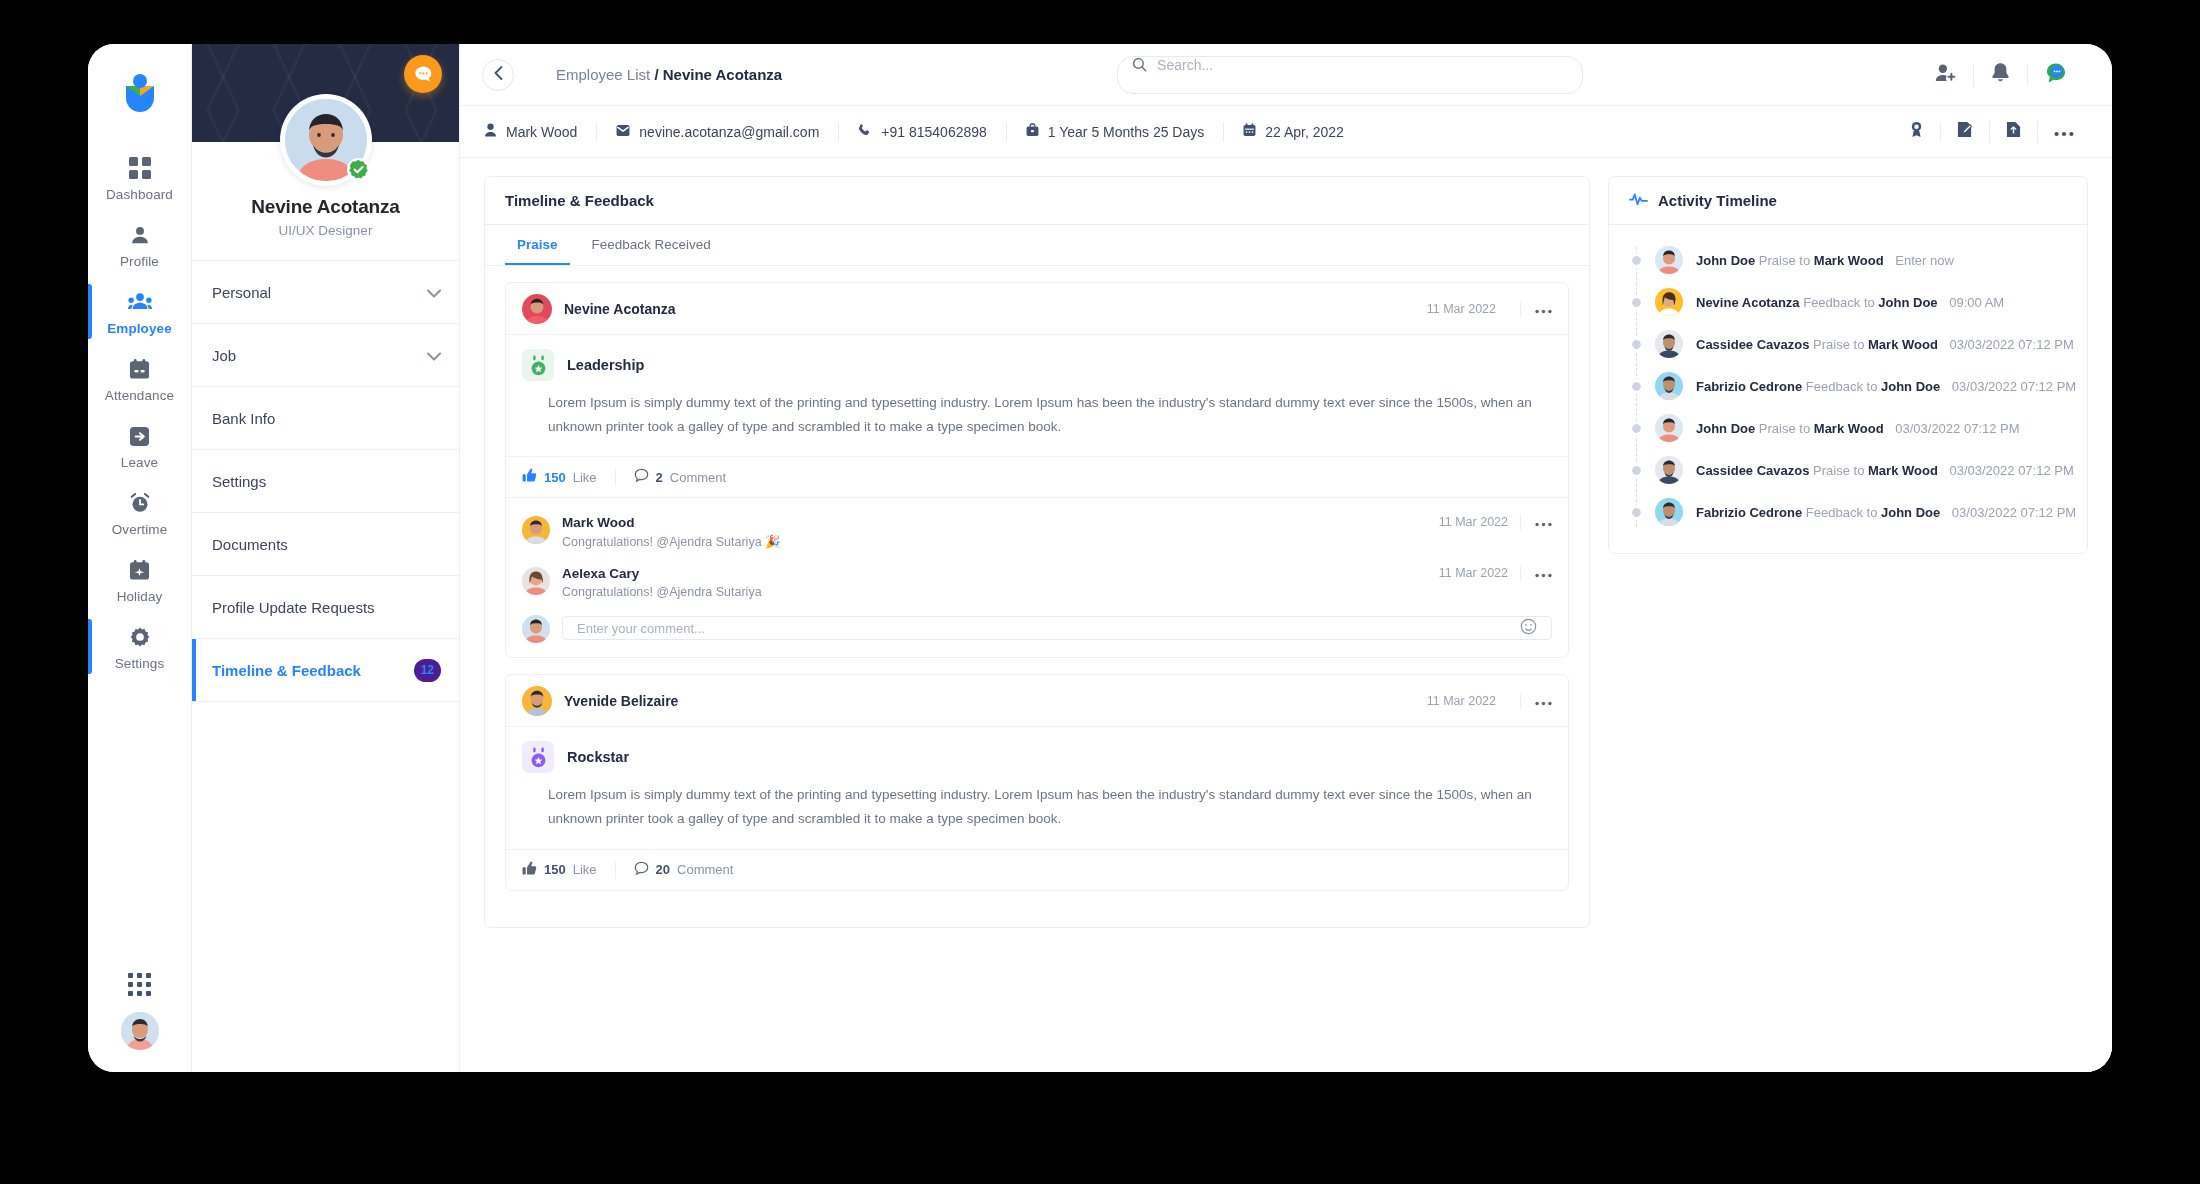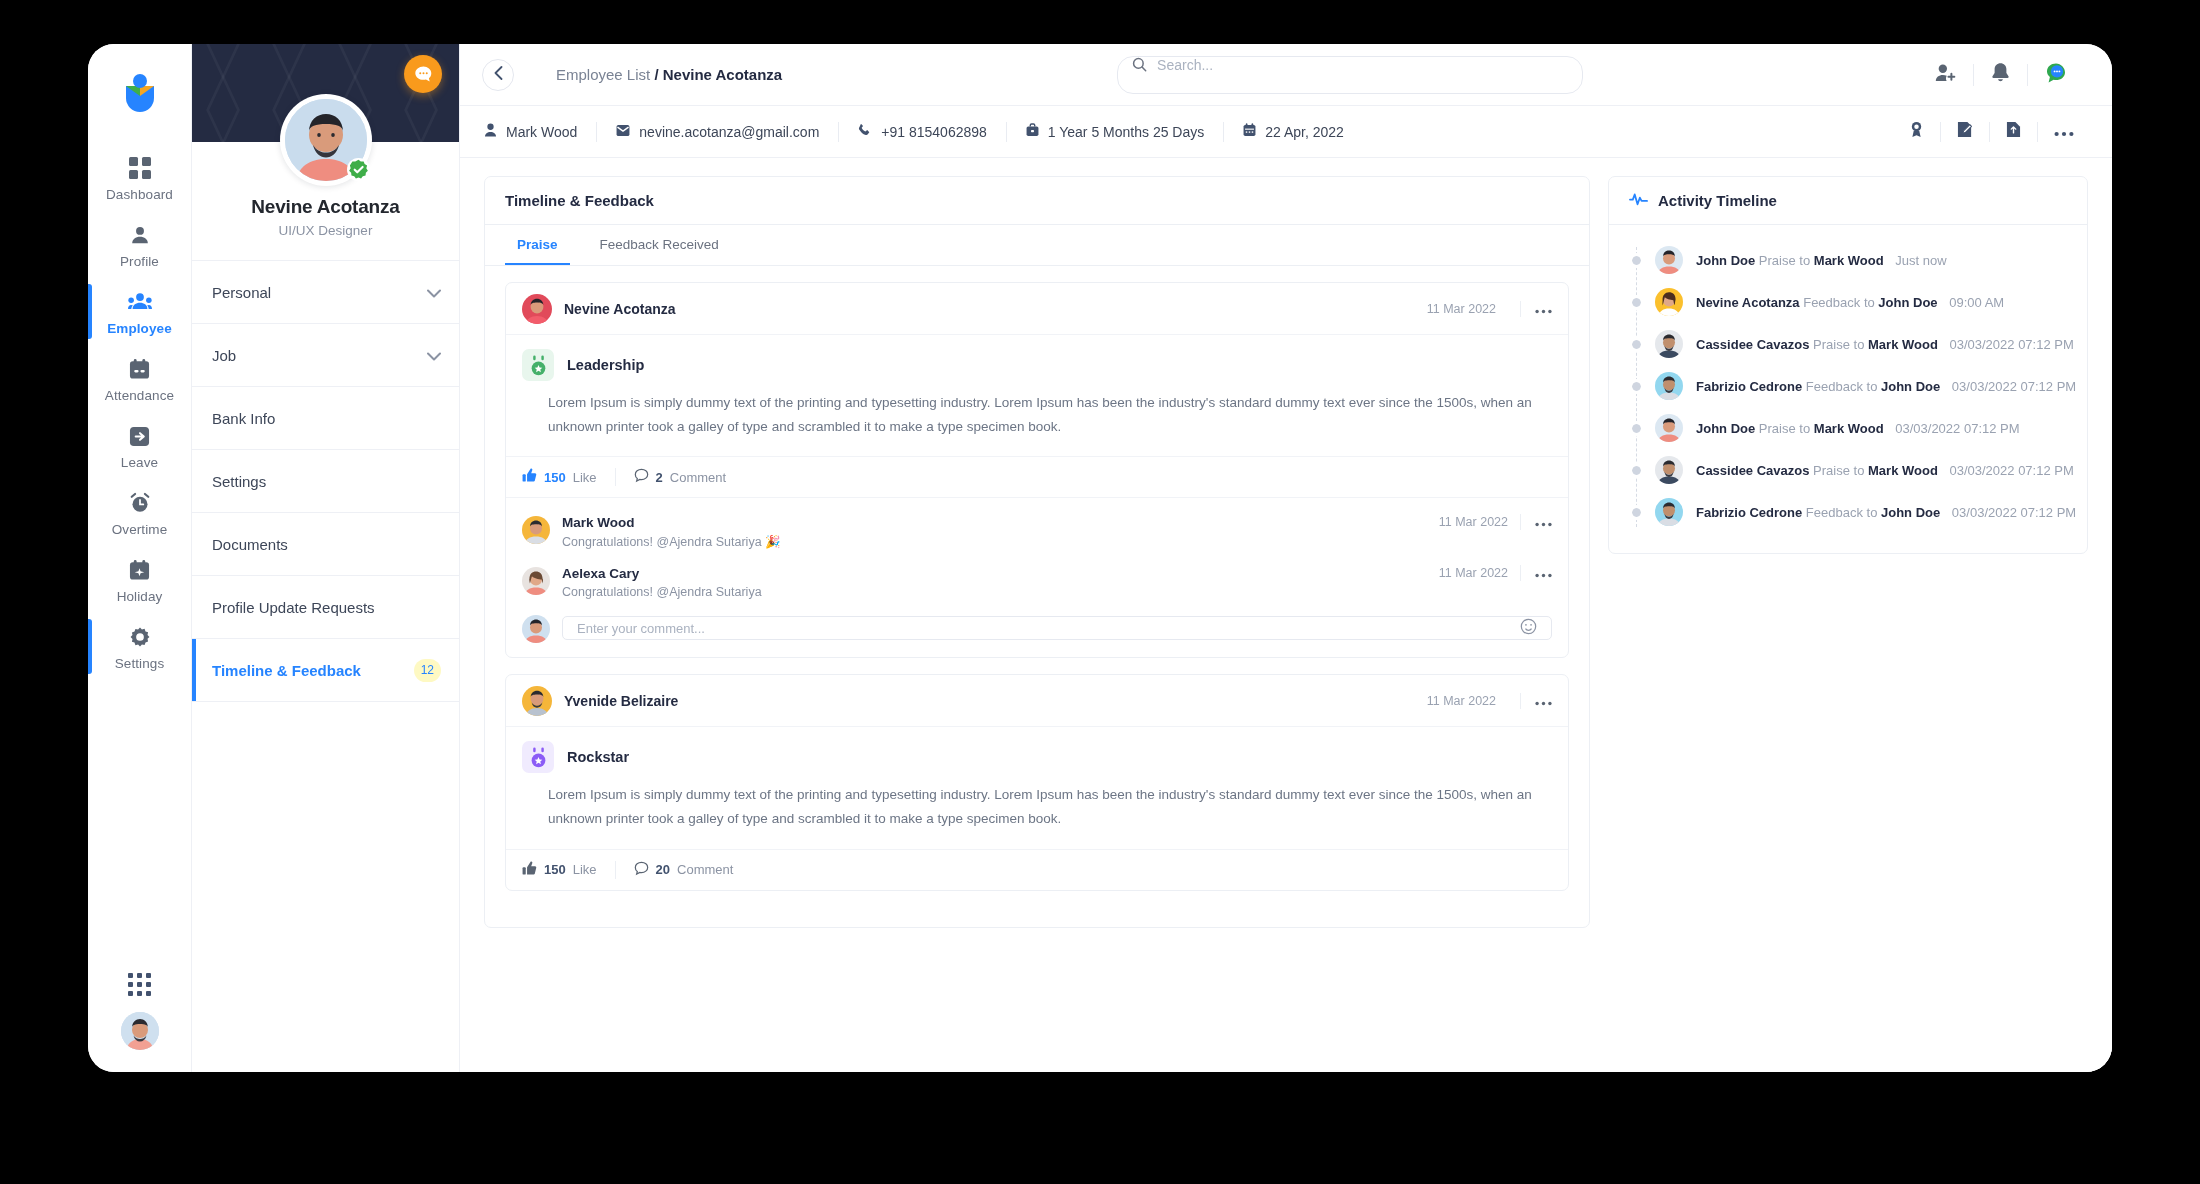--- a/index.html
+++ b/index.html
@@ -103,22 +103,22 @@
     border-bottom: 1px solid #eef0f5; cursor: pointer; position: relative;
     font-size: 15px; color: #3d4658; font-weight: 500;
   }
   .side-item .sm-label { flex: 1; }
   .side-item.active { color: #2684ff; font-weight: 600; }
   .side-item.active::before {
     content:""; position:absolute; left:0; top:0; bottom:0; width:4px; background:#2684ff;
   }
   .chev { color:#8b93a3; }
   .badge-count {
-    min-width: 26px; height: 23px; border-radius: 12px; background: #fef9c3;
-    color: #2684ff; font-size: 12px; font-weight: 400;
+    min-width: 26px; height: 23px; border-radius: 12px; background: #4c1d95;
+    color: #2684ff; font-size: 12px; font-weight: 700;
     display: flex; align-items: center; justify-content: center; padding: 0 7px;
   }
 
   
   .main { flex: 1; display: flex; flex-direction: column; min-width: 0; background:#fff; }
   .topbar {
     height: 62px; flex: 0 0 62px; display: flex; align-items: center;
     padding: 0 28px 0 22px; border-bottom: 1px solid #eef0f5; gap: 16px;
   }
   .back-btn {
@@ -163,21 +163,21 @@
   .col-side { width: 480px; flex: 0 0 480px; }
 
   .panel {
     border: 1px solid #eceff4; border-radius: 7px; background: #fff;
   }
   .panel-head {
     height: 48px; display: flex; align-items: center; gap: 10px;
     padding: 0 20px; border-bottom: 1px solid #eceff4;
     font-size: 15px; font-weight: 700; color: #242b42;
   }
-  .tabs { display: flex; gap: 8px; padding: 0 20px; border-bottom: 1px solid #eceff4; }
+  .tabs { display: flex; gap: 0; padding: 0 20px; border-bottom: 1px solid #eceff4; }
   .tab {
     font-size: 13.5px; color: #6b7280; padding: 12px 12px 11px; cursor: pointer;
     border-bottom: 2px solid transparent; margin-right: 10px;
   }
   .tab.active { color: #2684ff; font-weight: 600; border-bottom-color: #2684ff; }
   .feed-body { padding: 16px 20px 20px; }
 
   .post {
     border: 1px solid #eceff4; border-radius: 7px; margin-bottom: 16px; background: #fff;
   }
@@ -802,21 +802,21 @@
                     <rect width="28" height="28" fill="#dce8f2"></rect>
                     <path d="M3 28c0-5 5-7.6 11-7.6S25 23 25 28z" fill="#ef8d80"></path>
                     <circle cx="14" cy="12.4" r="6" fill="#d99b7b"></circle>
                     <path d="M8 11c0-4.3 2.8-6.4 6-6.4s6 2.1 6 6.4c0-2.2-2.7-2.8-6-2.8S8 8.8 8 11z" fill="#24242a"></path>
                   </svg>
               </div>
               <div class="act-text">
                 <span class="an">John Doe</span>
                 <span class="av-verb">Praise to</span>
                 <span class="at">Mark Wood</span>
-                <span class="atime">Just now</span>
+                <span class="atime">Enter now</span>
               </div>
             </div>
 
             <div class="act-item">
               <div class="act-dot"></div>
               <div class="act-av">
                 <svg viewBox="0 0 28 28" width="28" height="28">
                     <rect width="28" height="28" fill="#fbc02d"></rect>
                     <path d="M4 28c0-5 4.6-7.6 10-7.6S24 23 24 28z" fill="#fff"></path>
                     <circle cx="14" cy="12.4" r="6" fill="#e0a888"></circle>

